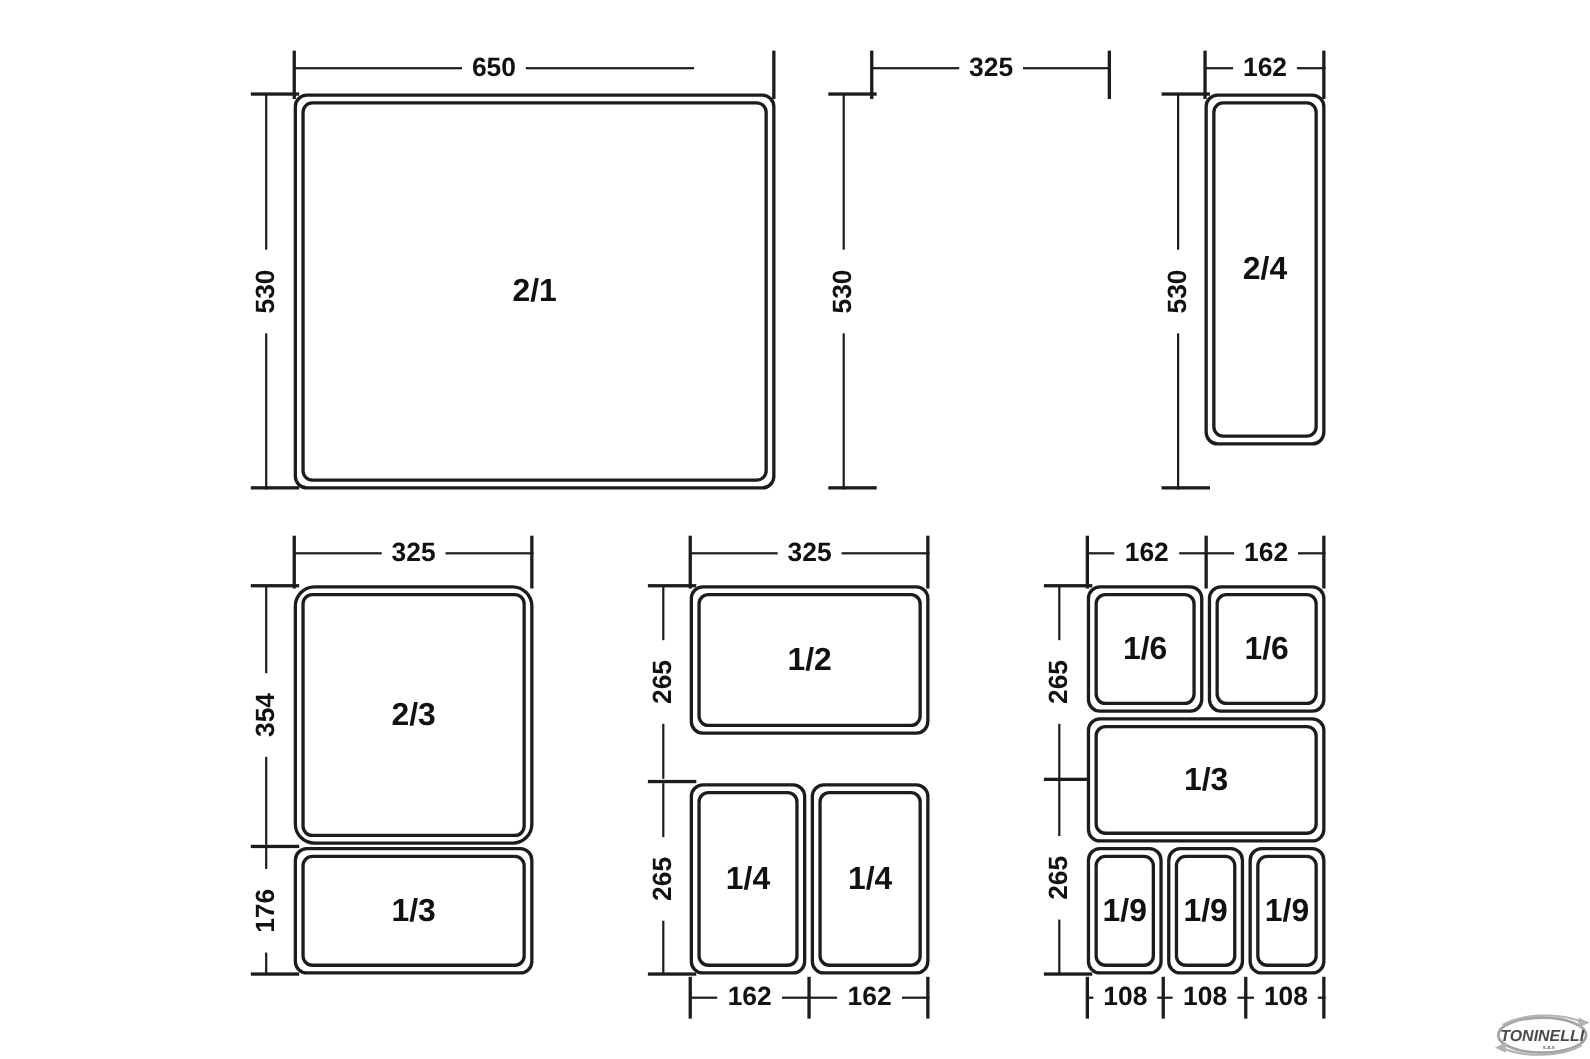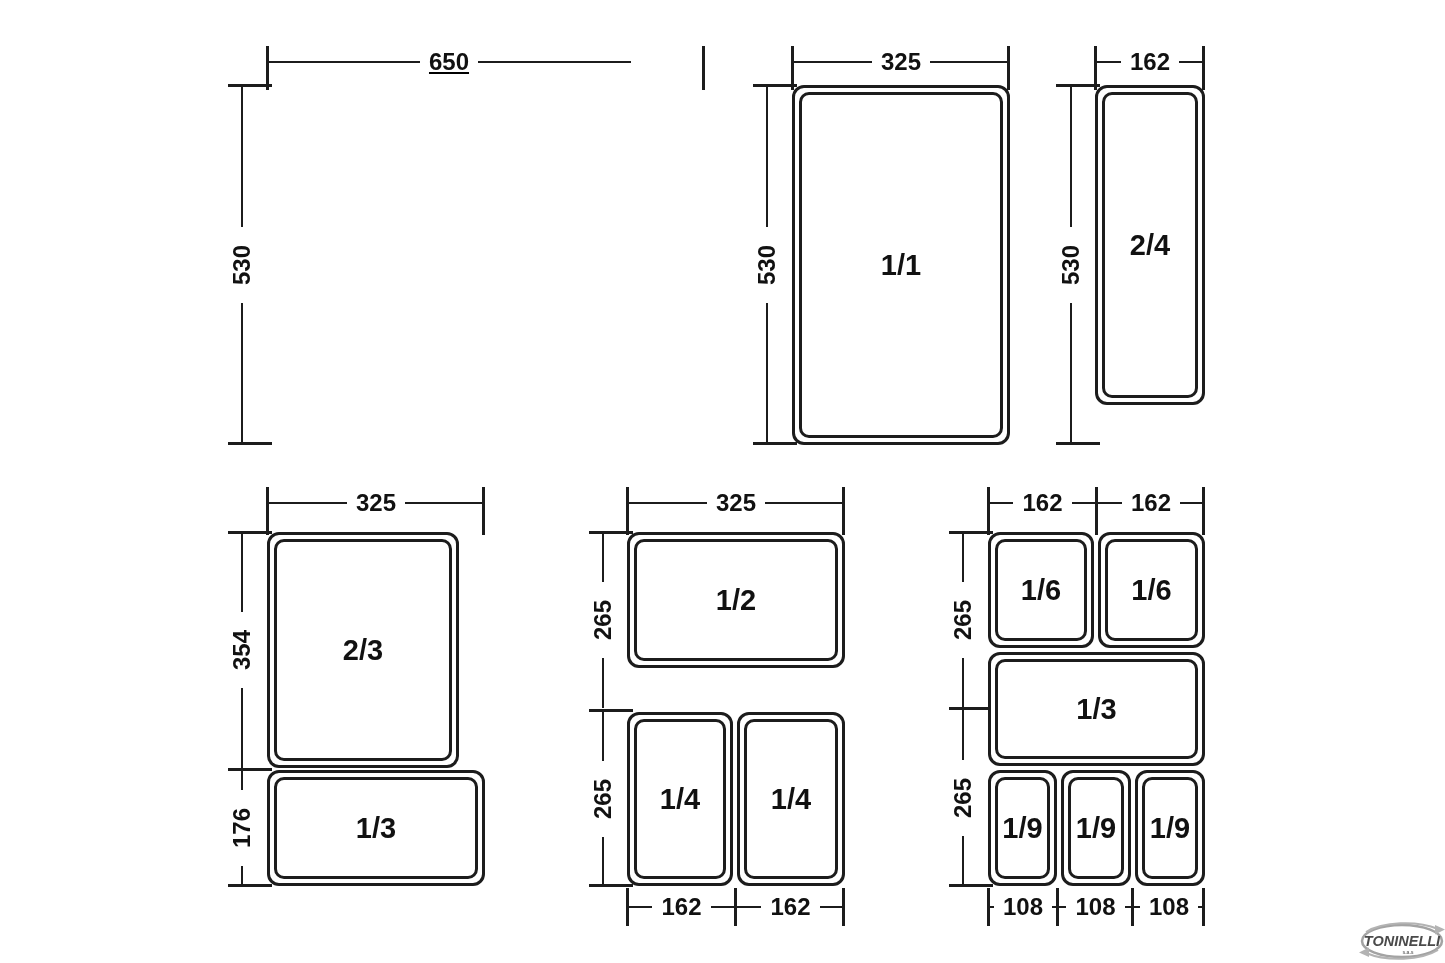--- a/index.html
+++ b/index.html
@@ -32,58 +32,58 @@
   
   .tv { position: absolute; width: 2.5px; background: #1c1c1c; display: block; }
   .th { position: absolute; height: 2.5px; background: #1c1c1c; display: block; }
   .logo { position: absolute; }
 </style>
 </head>
 <body>
 
 <div class="canvas">
 
-  <div class="hdim" style="left:267px;top:49px;width:364px;text-decoration:underline;">
+  <div class="hdim" style="left:267px;top:49px;width:364px;">
     <span class="ln"></span>
     <span class="dnum">650</span>
     <span class="ln"></span>
   </div>
   <i class="tv" style="left:266px;top:46px;height:44px;"></i>
   <i class="tv" style="left:702px;top:46px;height:44px;"></i>
   <div class="vdim" style="left:229px;top:85px;height:360px;">
     <span class="ln"></span>
     <span class="vtext">
         <span class="dnum">530</span>
       </span>
     <span class="ln"></span>
   </div>
   <i class="th" style="left:228px;top:84px;width:44px;"></i>
   <i class="th" style="left:228px;top:442px;width:44px;"></i>
+  <div class="pan" style="left:267px;top:85px;width:438px;height:360px;">
+    <div class="inner">
+      <span class="lbl">2/1</span>
+    </div>
+  </div>
 
   <div class="hdim" style="left:792px;top:49px;width:218px;">
     <span class="ln"></span>
     <span class="dnum">325</span>
     <span class="ln"></span>
   </div>
   <i class="tv" style="left:791px;top:46px;height:44px;"></i>
   <i class="tv" style="left:1007px;top:46px;height:44px;"></i>
   <div class="vdim" style="left:754px;top:85px;height:360px;">
     <span class="ln"></span>
     <span class="vtext">
         <span class="dnum">530</span>
       </span>
     <span class="ln"></span>
   </div>
   <i class="th" style="left:753px;top:84px;width:44px;"></i>
   <i class="th" style="left:753px;top:442px;width:44px;"></i>
-  <div class="pan" style="left:792px;top:85px;width:218px;height:360px;">
-    <div class="inner">
-      <span class="lbl">1/1</span>
-    </div>
-  </div>
 
   <div class="hdim" style="left:1095px;top:49px;width:110px;">
     <span class="ln"></span>
     <span class="dnum">162</span>
     <span class="ln"></span>
   </div>
   <i class="tv" style="left:1094px;top:46px;height:44px;"></i>
   <i class="tv" style="left:1202px;top:46px;height:44px;"></i>
   <div class="vdim" style="left:1058px;top:85px;height:360px;">
     <span class="ln"></span>
@@ -117,21 +117,21 @@
   <div class="vdim" style="left:229px;top:770px;height:116px;">
     <span class="ln"></span>
     <span class="vtext">
         <span class="dnum">176</span>
       </span>
     <span class="ln"></span>
   </div>
   <i class="th" style="left:228px;top:531px;width:44px;"></i>
   <i class="th" style="left:228px;top:768px;width:44px;"></i>
   <i class="th" style="left:228px;top:884px;width:44px;"></i>
-  <div class="pan" style="left:267px;top:532px;width:192px;height:236px;">
+  <div class="pan" style="left:267px;top:532px;width:218px;height:236px;border-radius:19px;">
     <div class="inner">
       <span class="lbl">2/3</span>
     </div>
   </div>
   <div class="pan" style="left:267px;top:770px;width:218px;height:116px;">
     <div class="inner">
       <span class="lbl">1/3</span>
     </div>
   </div>
 

